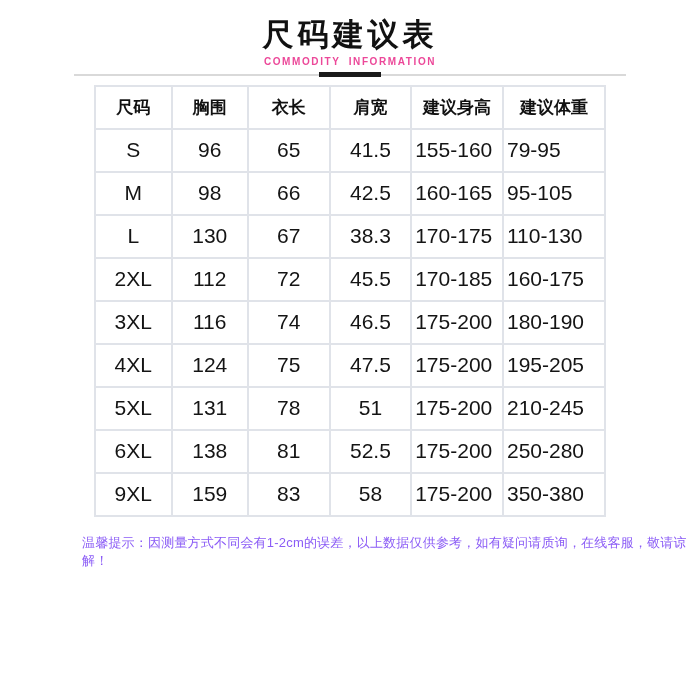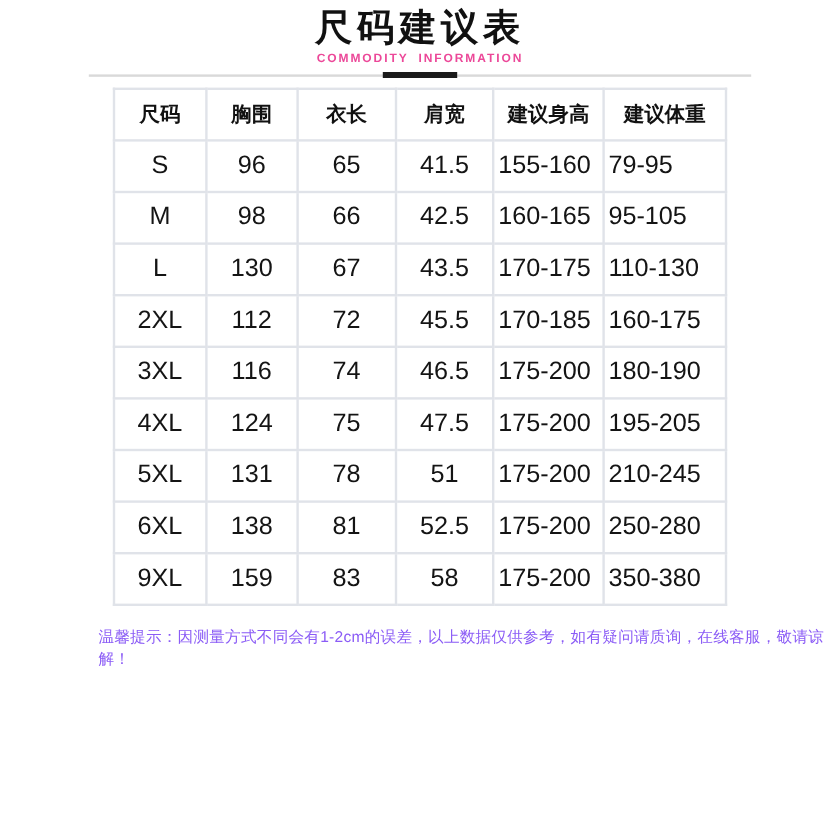--- a/index.html
+++ b/index.html
@@ -11,21 +11,21 @@
   }
   .page {
     position: relative;
     width: 700px;
     height: 700px;
     background: #ffffff;
     overflow: hidden;
   }
   .hdr {
     text-align: center;
-    padding-top: 5px;
+    padding-top: 17px;
   }
   .title {
     font-size: 31px;
     font-weight: bold;
     letter-spacing: 4px;
     color: #111111;
     line-height: 1.15;
   }
   .subtitle {
     font-size: 10px;
@@ -143,21 +143,21 @@
           <td>98</td>
           <td>66</td>
           <td>42.5</td>
           <td class="left">160-165</td>
           <td class="left">95-105</td>
         </tr>
         <tr>
           <td>L</td>
           <td>130</td>
           <td>67</td>
-          <td>43.5</td>
+          <td>38.3</td>
           <td class="left">170-175</td>
           <td class="left">110-130</td>
         </tr>
         <tr>
           <td>2XL</td>
           <td>112</td>
           <td>72</td>
           <td>45.5</td>
           <td class="left">170-185</td>
           <td class="left">160-175</td>

